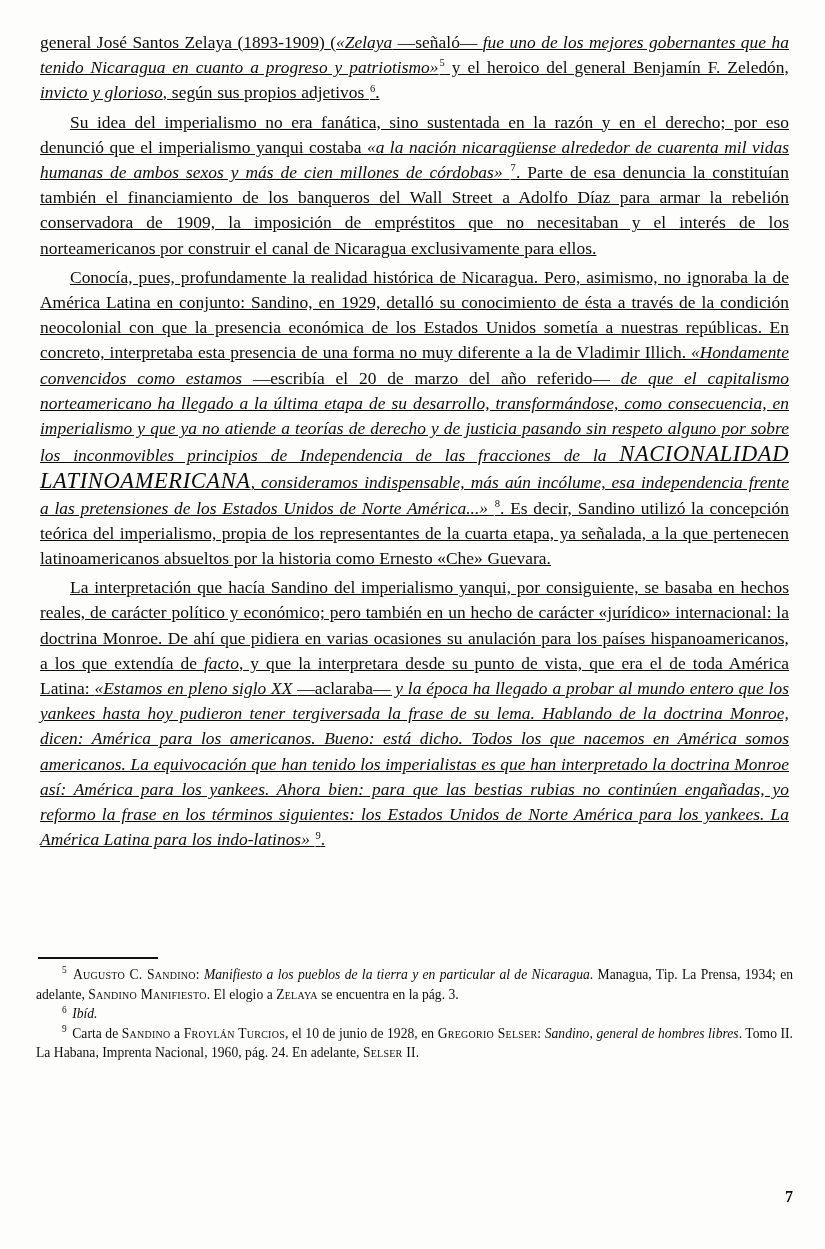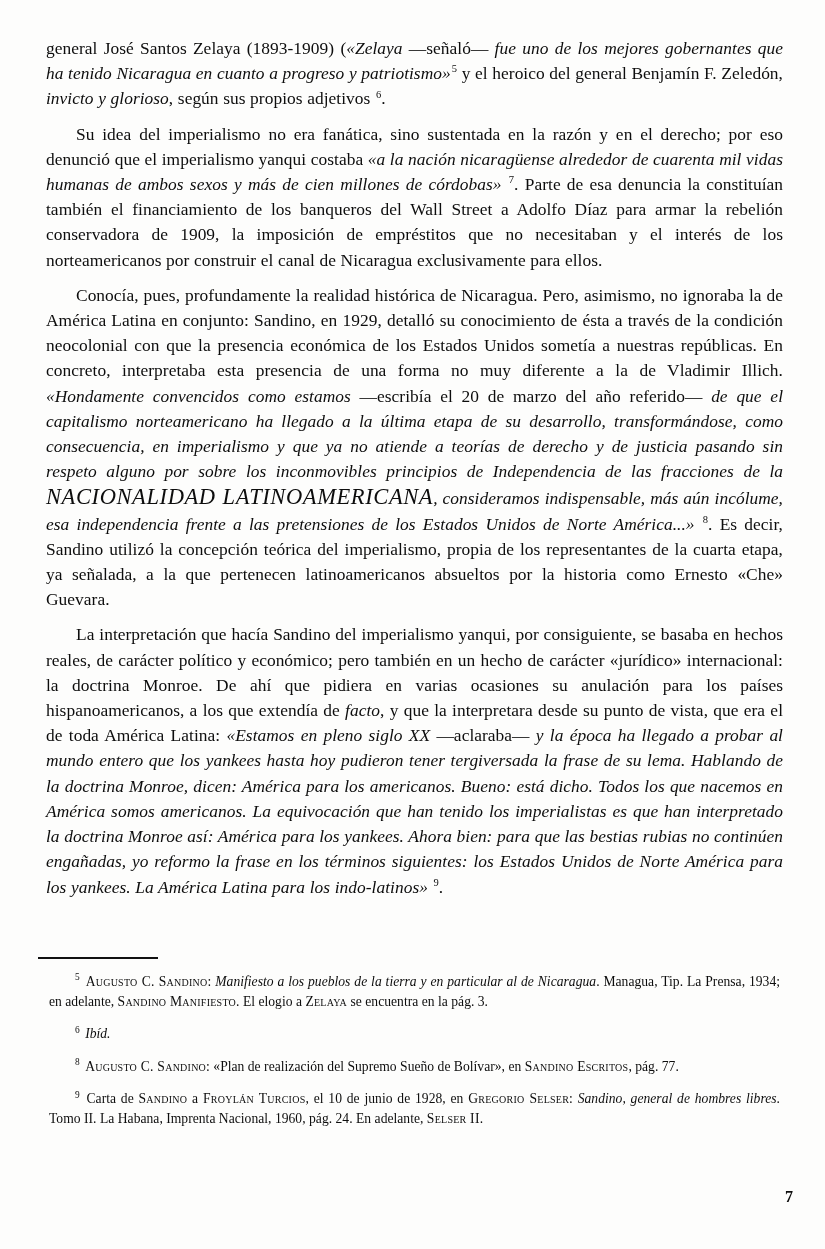--- a/index.html
+++ b/index.html
@@ -16,27 +16,28 @@
     font-family: "Liberation Serif", "DejaVu Serif", serif;
     color: #0d0d0d;
   }
   .body-block {
     position: absolute;
     left: 36px;
     top: 26px;
     width: 757px;
   }
   p.para {
-    margin: 10px;
+    margin: 4px;
     text-align: justify;
     text-indent: 30px;
     font-size: 17.4px;
     line-height: 25.2px;
     letter-spacing: 0.04px;
     word-spacing: 0.2px;
+    text-decoration: underline;
     -webkit-font-smoothing: none;
   }
   p.para.cont {
     text-indent: 0;
   }
   p.para + p.para {
     margin-top: 0;
   }
   i, .it {
     font-style: italic;
@@ -58,21 +59,21 @@
     top: 957px;
     width: 757px;
   }
   .rule {
     width: 120px;
     height: 0;
     border-top: 2px solid #111;
     margin: 0 0 6px 2px;
   }
   p.note {
-    margin: 13px;
+    margin: 0;
     text-align: justify;
     text-indent: 26px;
     font-size: 13.6px;
     line-height: 19.6px;
     letter-spacing: 0.02px;
   }
   .sc {
     font-variant: small-caps;
     letter-spacing: 0.25px;
   }
@@ -101,20 +102,19 @@
       <p class="para"><span>Su idea del imperialismo no era fanática, sino sustentada en la razón y en el derecho; por eso denunció que el imperialismo yanqui costaba </span><i>«a la nación nicaragüense alrededor de cuarenta mil vidas humanas de ambos sexos y más de cien millones de córdobas»</i><span> </span><sup class="fn">7</sup><span>. Parte de esa denuncia la constituían también el financiamiento de los banqueros del Wall Street a Adolfo Díaz para armar la rebelión conservadora de 1909, la imposición de empréstitos que no necesitaban y el interés de los norteamericanos por construir el canal de Nicaragua exclusivamente para ellos.</span></p>
       <p class="para"><span>Conocía, pues, profundamente la realidad histórica de Nicaragua. Pero, asimismo, no ignoraba la de América Latina en conjunto: Sandino, en 1929, detalló su conocimiento de ésta a través de la condición neocolonial con que la presencia económica de los Estados Unidos sometía a nuestras repúblicas. En concreto, interpretaba esta presencia de una forma no muy diferente a la de Vladimir Illich. </span><i>«Hondamente convencidos como estamos</i><span> —escribía el 20 de marzo del año referido— </span><i>de que el capitalismo norteamericano ha llegado a la última etapa de su desarrollo, transformándose, como consecuencia, en imperialismo y que ya no atiende a teorías de derecho y de justicia pasando sin respeto alguno por sobre los inconmovibles principios de Independencia de las fracciones de la </i><span class="bigcaps">NACIONALIDAD LATINOAMERICANA</span><i>, consideramos indispensable, más aún incólume, esa independencia frente a las pretensiones de los Estados Unidos de Norte América...»</i><span> </span><sup class="fn">8</sup><span>. Es decir, Sandino utilizó la concepción teórica del imperialismo, propia de los representantes de la cuarta etapa, ya señalada, a la que pertenecen latinoamericanos absueltos por la historia como Ernesto «Che» Guevara.</span></p>
       <p class="para"><span>La interpretación que hacía Sandino del imperialismo yanqui, por consiguiente, se basaba en hechos reales, de carácter político y económico; pero también en un hecho de carácter «jurídico» internacional: la doctrina Monroe. De ahí que pidiera en varias ocasiones su anulación para los países hispanoamericanos, a los que extendía de </span><i>facto</i><span>, y que la interpretara desde su punto de vista, que era el de toda América Latina: </span><i>«Estamos en pleno siglo XX </i><span>—aclaraba—</span><i> y la época ha llegado a probar al mundo entero que los yankees hasta hoy pudieron tener tergiversada la frase de su lema. Hablando de la doctrina Monroe, dicen: América para los americanos. Bueno: está dicho. Todos los que nacemos en América somos americanos. La equivocación que han tenido los imperialistas es que han interpretado la doctrina Monroe así: América para los yankees. Ahora bien: para que las bestias rubias no continúen engañadas, yo reformo la frase en los términos siguientes: los Estados Unidos de Norte América para los yankees. La América Latina para los indo-latinos»</i><span> </span><sup class="fn">9</sup><span>.</span></p>
     </div>
 
   <div class="notes">
     <div class="rule"></div>
     <div id="notes-list">
         <p class="note"><sup class="nnum">5</sup> <span class="sc">Augusto C. Sandino</span><span>: </span><i>Manifiesto a los pueblos de la tierra y en particular al de Nicaragua</i><span>. Managua, Tip. La Prensa, 1934; en adelante, </span><span class="sc">Sandino Manifiesto</span><span>. El elogio a </span><span class="sc">Zelaya</span><span> se encuentra en la pág. 3.</span></p>
         <p class="note"><sup class="nnum">6</sup> <i>Ibíd.</i></p>
-        <p class="note"><sup class="nnum">8</sup> <span class="sc">Augusto C. Sandino</span><span>: «Plan de realización del Supremo Sueño de Bolívar», en </span><span class="sc">Sandino Escritos</span><span>, pág. 77.</span></p>
         <p class="note"><sup class="nnum">9</sup> <span>Carta de </span><span class="sc">Sandino</span><span> a </span><span class="sc">Froylán Turcios</span><span>, el 10 de junio de 1928, en </span><span class="sc">Gregorio Selser</span><span>: </span><i>Sandino, general de hombres libres</i><span>. Tomo II. La Habana, Imprenta Nacional, 1960, pág. 24. En adelante, </span><span class="sc">Selser II</span><span>.</span></p>
       </div>
   </div>
 
   <div class="folio">7</div>
 
 </div>
 
 </body></html>

